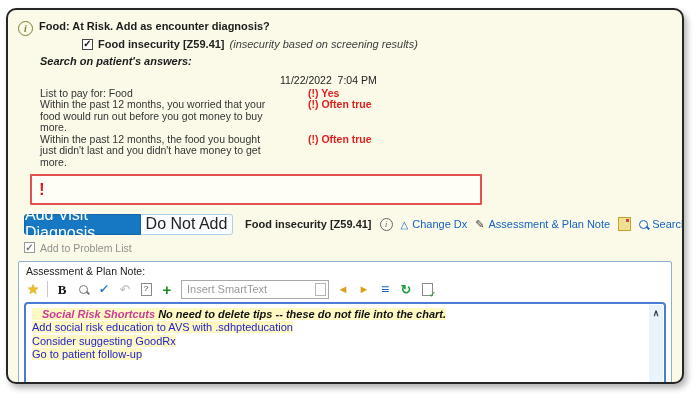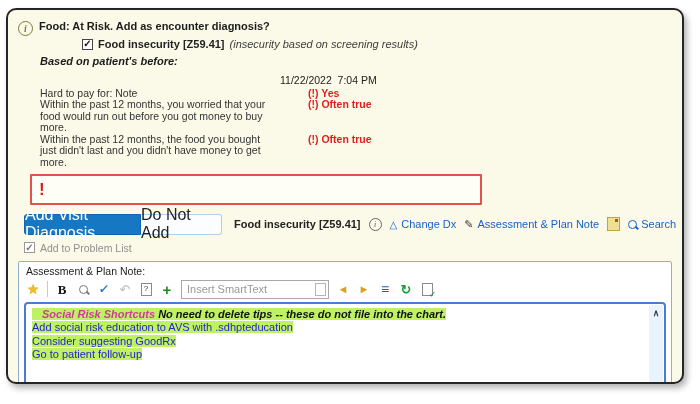--- a/index.html
+++ b/index.html
@@ -34,21 +34,21 @@
     background:#fffef6;display:flex;gap:9px;padding:2px 7px 3px 7px;border-radius:1px;}
   .warning-mark{color:#d92020;font-weight:bold;font-size:17px;line-height:1.1;padding-top:3px;flex:none;}
   .warning-body{font-size:10.5px;line-height:12.5px;color:#232323;}
   .warning-text{max-width:420px;}
 
   
   .actions-row{margin:9px 0 0 6px;display:flex;align-items:center;gap:8px;}
   .btn-group{display:flex;flex:none;}
   .btn{font-size:16px;font-weight:normal;height:21px;display:flex;align-items:center;justify-content:center;cursor:pointer;box-sizing:border-box;}
   .btn-primary{width:117px;background:#1678c2;color:#fff;border:1px solid #1166aa;border-radius:3px 0 0 3px;}
-  .btn-secondary{width:81px;background:#fbfdff;color:#222;border:1px solid #aed2ea;border-left:none;border-radius:0 3px 3px 0;}
+  .btn-secondary{width:92px;background:#fbfdff;color:#222;border:1px solid #aed2ea;border-left:none;border-radius:0 3px 3px 0;}
   .dx-strong{font-weight:bold;margin-left:4px;white-space:nowrap;}
   .circle-i{width:11px;height:11px;border:1px solid #666;border-radius:50%;color:#555;
     font-family:"Liberation Serif",serif;font-style:italic;font-size:8px;display:inline-flex;
     align-items:center;justify-content:center;flex:none;}
   .link{color:#1563c4;display:inline-flex;align-items:center;gap:4px;white-space:nowrap;cursor:pointer;}
   .tri{font-size:10px;color:#1563c4;}
   .pencil{font-size:11px;color:#444;}
   .note-chip{width:11px;height:12px;background:#f0e094;border:1px solid #c7a32e;position:relative;flex:none;}
   .note-chip::after{content:"";position:absolute;right:1px;top:1px;width:3px;height:3px;background:#cc4444;}
   .mag{position:relative;width:7px;height:7px;border:1.6px solid #1563c4;border-radius:50%;display:inline-block;flex:none;}
@@ -82,21 +82,21 @@
   .arrow-gold{color:#d9a11c;font-size:11px;}
   .list-blue{color:#2061c0;font-weight:bold;font-size:14px;}
   .refresh{color:#1f9e3e;font-weight:bold;font-size:13px;}
   .doc-check{position:relative;}
   .doc-check .chk{position:absolute;right:-2px;bottom:-2px;color:#1f9e3e;font-size:8px;font-weight:bold;}
 
   
   .editor{position:relative;border:2px solid #4a7cd6;border-radius:4px;background:#fff;
     height:112px;box-sizing:border-box;padding:4px 20px 4px 6px;font-size:11px;line-height:13.5px;color:#111;overflow:hidden;}
   .line{white-space:nowrap;}
-  .hl{background:#bef264;}
+  .hl{background:#fef9c3;}
   .indent{padding-left:10px;}
   .tip-head{color:#cb3c98;font-weight:bold;font-style:italic;}
   .tip-intro{font-weight:bold;font-style:italic;color:#111;}
   .blue-line{color:#2323cd;}
   .scrollbar{position:absolute;right:1px;top:1px;bottom:1px;width:14px;background:#e8f3fb;
     display:flex;flex-direction:column;justify-content:space-between;align-items:center;border-radius:0 2px 2px 0;}
   .scroll-btn{font-size:9px;color:#3c3c3c;cursor:pointer;padding:2px 0;font-weight:bold;}
 </style>
 </head>
 <body>
@@ -106,25 +106,25 @@
   <div class="header-row">
     <span class="info-icon">i</span>
     <span class="title">Food: At Risk. Add as encounter diagnosis?</span>
   </div>
   <div class="dx-line">
     <span class="checkbox">✓</span>
     <span class="dx-label">Food insecurity [Z59.41]</span>
     <span class="dx-note">(insecurity based on screening results)</span>
   </div>
 
-  <div class="answers-heading">Based on patient's before:</div>
+  <div class="answers-heading">Search on patient's answers:</div>
 
   <div class="qa">
     <div class="qa-date">11/22/2022  7:04 PM</div>
-    <div class="qa-q">Hard to pay for: Note</div>
+    <div class="qa-q">List to pay for: Food</div>
     <div class="qa-a">(!) Yes</div>
     <div class="qa-q">Within the past 12 months, you worried that your food would run out before you got money to buy more.</div>
     <div class="qa-a">(!) Often true</div>
     <div class="qa-q">Within the past 12 months, the food you bought just didn't last and you didn't have money to get more.</div>
     <div class="qa-a">(!) Often true</div>
   </div>
 
   <div class="warning">
     <span class="warning-mark">!</span>
   </div>

